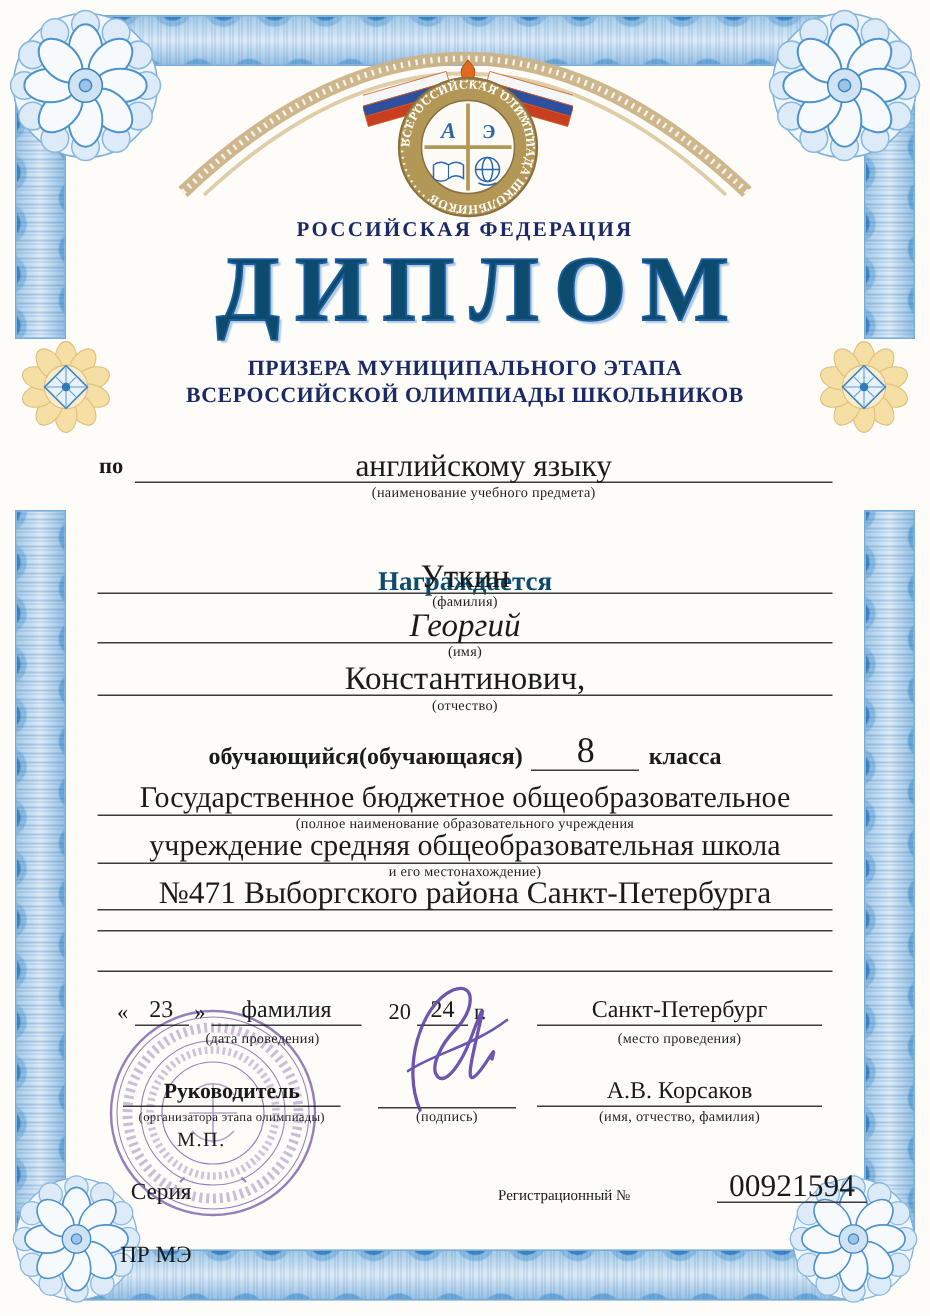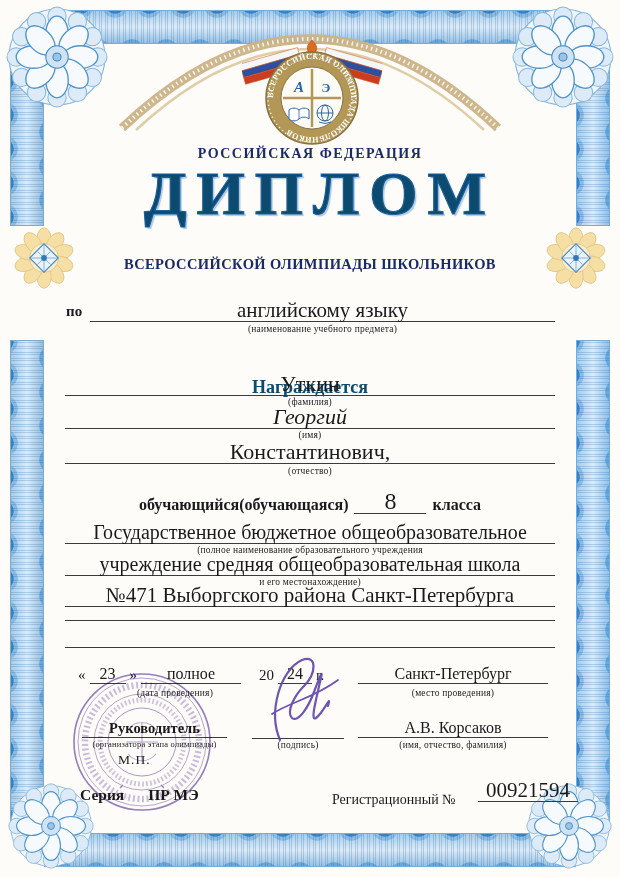--- a/index.html
+++ b/index.html
@@ -163,20 +163,21 @@
     <path d="M57,74 v9" stroke="#2a66ab" stroke-width=".8"></path>
     <g stroke="#2a66ab" fill="none" stroke-width="1">
       <circle cx="83" cy="77" r="8"></circle>
       <ellipse cx="83" cy="77" rx="3.5" ry="8"></ellipse>
       <path d="M75,77 H91 M77,86 q6,3 12,0"></path>
     </g>
   </svg>
 
   <div class="abs center country" style="left:65px;top:146px;width:490px;">РОССИЙСКАЯ ФЕДЕРАЦИЯ</div>
   <div class="abs center title" style="left:65px;top:162px;width:490px;">ДИПЛОМ</div>
+  <div class="abs center subtitle" style="left:65px;top:238px;width:490px;">ПРИЗЕРА МУНИЦИПАЛЬНОГО ЭТАПА</div>
   <div class="abs center subtitle" style="left:65px;top:256px;width:490px;">ВСЕРОССИЙСКОЙ ОЛИМПИАДЫ ШКОЛЬНИКОВ</div>
 
   <div class="abs" style="left:66px;top:303px;font-size:15px;font-weight:bold;">по</div>
   <div class="abs fill" style="left:90px;top:296px;width:465px;height:26px;">
     <span class="v v21">английскому языку</span>
   </div>
   <div class="abs cap" style="left:90px;top:324px;width:465px;">(наименование учебного предмета)</div>
 
   <div class="abs center award" style="left:65px;top:342px;width:490px;">Награждается</div>
 
@@ -220,21 +221,21 @@
   <div class="abs" style="left:65px;top:600px;width:490px;height:20px;border-bottom:1.6px solid #3b3b3b;"></div>
   <div class="abs" style="left:65px;top:627px;width:490px;height:20px;border-bottom:1.6px solid #3b3b3b;"></div>
 
   <div class="abs flexrow smtext" style="left:78px;top:660px;height:24px;gap:4px;">
     <span>«</span>
     <span class="fill" style="width:36px;height:24px;">
       <span class="v v16">23</span>
     </span>
     <span>»</span>
     <span class="fill" style="width:100px;height:24px;">
-      <span class="v v16">полное</span>
+      <span class="v v16">фамилия</span>
     </span>
     <span style="width:10px;"></span>
     <span>20</span>
     <span class="fill" style="width:34px;height:24px;">
       <span class="v v16">24</span>
     </span>
     <span>г.</span>
   </div>
   <div class="abs cap" style="left:95px;top:688px;width:160px;">(дата проведения)</div>
 
@@ -251,25 +252,25 @@
   <div class="abs" style="left:252px;top:716px;width:92px;height:22px;border-bottom:1.6px solid #3b3b3b;"></div>
   <div class="abs cap" style="left:252px;top:740px;width:92px;">(подпись)</div>
 
   <div class="abs fill" style="left:358px;top:712px;width:190px;height:26px;">
     <span class="v v16">А.В. Корсаков</span>
   </div>
   <div class="abs cap" style="left:358px;top:740px;width:190px;">(имя, отчество, фамилия)</div>
 
   <div class="abs" style="left:118px;top:752px;font-size:13.5px;letter-spacing:1px;">М.П.</div>
 
-  <div class="abs flexrow" style="left:80px;top:786px;gap:24px;font-size:15.5px;font-weight:bold;">
+  <div class="abs flexrow" style="left:80px;top:786px;gap:24px;font-size:15.5px;font-weight:normal;flex-direction:column;">
     <span>Серия</span>
     <span>ПР МЭ</span>
   </div>
-  <div class="abs" style="left:332px;top:792px;font-size:14px;">Регистрационный №</div>
+  <div class="abs" style="left:332px;top:792px;font-size:10px;">Регистрационный №</div>
   <div class="abs fill" style="left:452px;top:772px;width:100px;height:30px;margin-left:26px;">
     <span style="font-size:21px;line-height:1;">00921594</span>
   </div>
 
   <svg class="abs" style="left:70px;top:670px;opacity:.78;mix-blend-mode:multiply;" width="144" height="144" viewBox="0 0 144 144">
     <g fill="none" stroke="#7a5bad">
       <circle cx="72" cy="72" r="68" stroke-width="1.6"></circle>
       <circle cx="72" cy="72" r="64" stroke-width=".7"></circle>
       <circle cx="72" cy="72" r="57" stroke-width="6.5" stroke-dasharray="2 2.6" opacity=".5"></circle>
       <circle cx="72" cy="72" r="48" stroke-width=".7"></circle>

